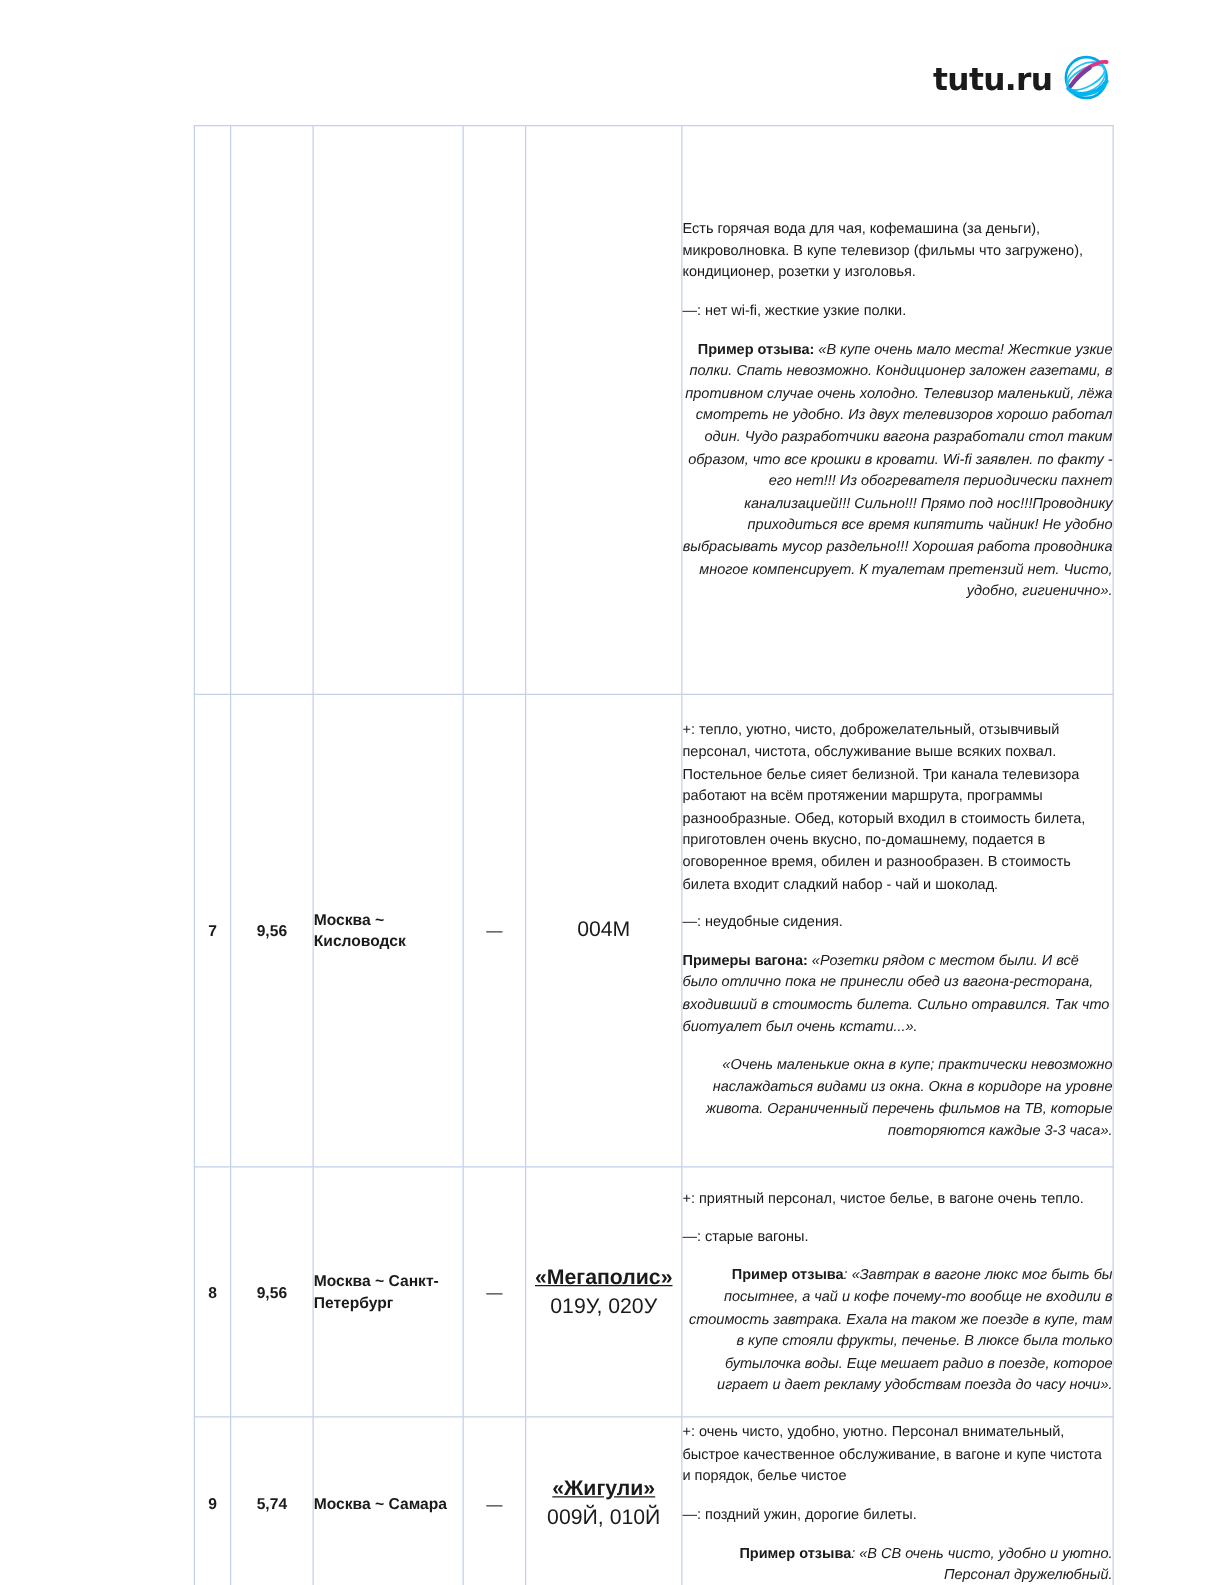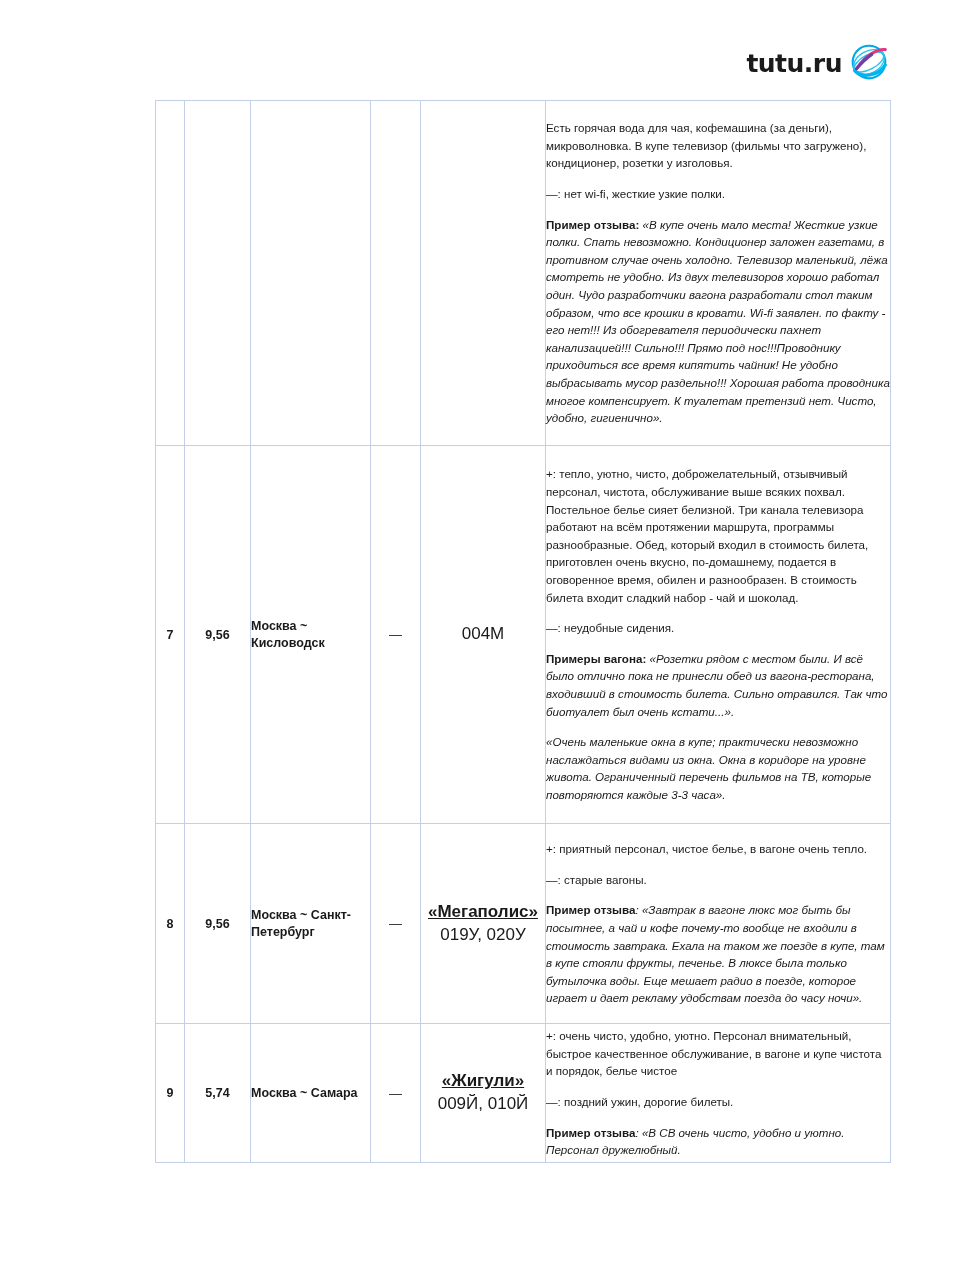--- a/index.html
+++ b/index.html
@@ -92,21 +92,21 @@
   td.cell-train .train-nums { display: block; }
 
   td.cell-text {
     vertical-align: top;
     padding: 12px 12px 12px 10px;
     font-size: 11.6px;
     line-height: 1.52;
     text-align: left;
   }
   .para { margin: 0 0 13px 0; }
-  .para:last-child { margin-bottom: 0; }
+  .para:last-child { margin-bottom: 0; text-align: right; }
   .lbl { font-weight: bold; }
   .ital { font-style: italic; }
 </style>
 </head>
 <body>
 
 <div class="page-header">
   <div class="logo-wrap">
     <span class="logo-text">tutu.ru</span>
     <span>
@@ -127,21 +127,21 @@
     <colgroup>
       <col class="col-num">
         <col class="col-rating">
         <col class="col-route">
       <col class="col-dash">
         <col class="col-train">
         <col class="col-text">
     </colgroup>
     <tbody>
 
-      <tr style="height:345px;">
+      <tr style="height:455px;">
         <td class="cell-num"></td>
         <td class="cell-rating"></td>
         <td class="cell-route"></td>
         <td class="cell-dash"></td>
         <td class="cell-train">
           <span class="train-name"></span>
           <span class="train-nums"></span>
         </td>
         <td class="cell-text">
           <p class="para">Есть горячая вода для чая, кофемашина (за деньги), микроволновка. В купе телевизор (фильмы что загружено), кондиционер, розетки у изголовья.</p>

